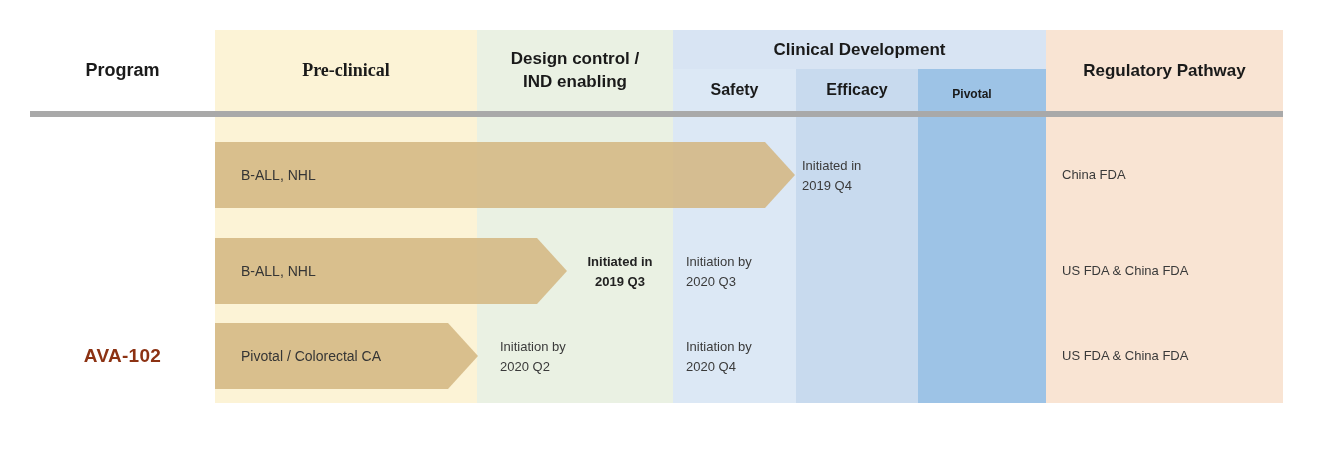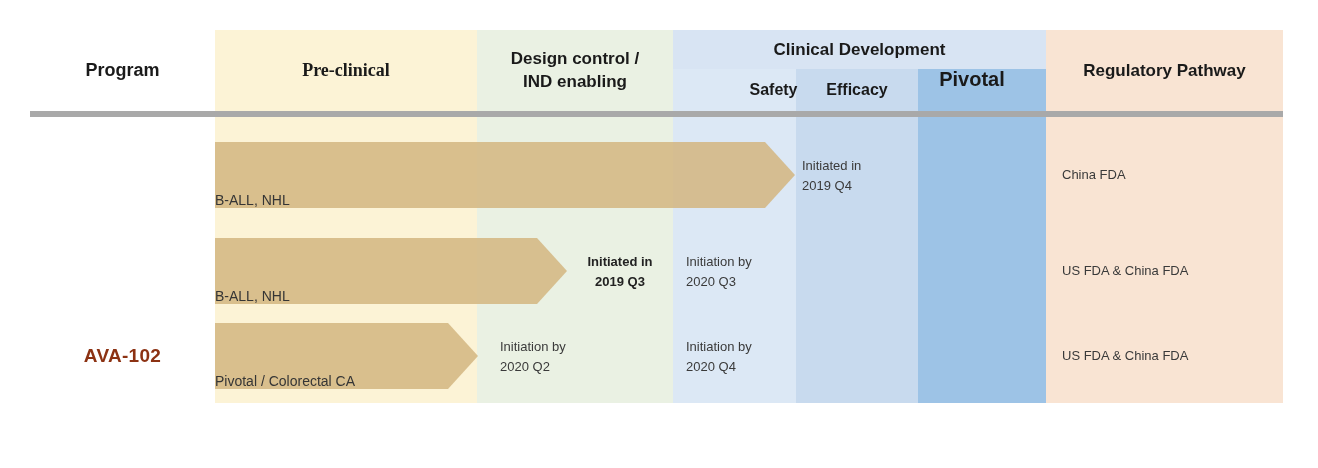--- a/index.html
+++ b/index.html
@@ -18,38 +18,38 @@
 
   .divider { position:absolute; left:30px; top:111px; width:1253px; height:6px;
              background:var(--divider,#a9a9a9); z-index:3; }
 
   .hdr { position:absolute; z-index:2; display:flex; align-items:center; justify-content:center;
          text-align:center; color:#1a1a1a; font-weight:bold; }
   .h-program    { left:30px;  top:30px; width:185px; height:81px; font-size:18px; }
   .h-preclinical{ left:215px; top:30px; width:262px; height:81px; font-size:18px;font-family:Liberation Serif, serif; }
   .h-design     { left:477px; top:30px; width:196px; height:81px; font-size:17px; white-space:pre-line; line-height:1.35;border-radius:11px; }
   .h-clinical   { left:673px; top:30px; width:373px; height:39px; font-size:17px; }
-  .h-safety     { left:673px; top:69px; width:123px; height:42px; font-size:16px;padding-left:39px; }
+  .h-safety     { left:673px; top:69px; width:123px; height:42px; font-size:16px; }
   .h-efficacy   { left:796px; top:69px; width:122px; height:42px; font-size:16px; }
-  .h-pivotal    { left:918px; top:58px; width:108px; height:42px; font-size:20px; }
+  .h-pivotal    { left:918px; top:73px; width:108px; height:42px; font-size:12px; }
   .h-regulatory { left:1046px; top:30px; width:237px; height:81px; font-size:17px; }
 
   .row { position:absolute; left:0; width:1318px; height:70px; z-index:2; }
   .row1 { top:140px; }
   .row2 { top:236px; }
   .row3 { top:321px; }
 
   .program { position:absolute; left:30px; width:185px; top:50%; transform:translateY(-50%);
              text-align:center; color:var(--program-text,#8c3213); }
   .program-name { font-size:19px; font-weight:bold; letter-spacing:.3px; }
   .program-subtitle { font-size:12px; font-weight:bold; margin-top:3px; }
 
   .arrow { position:absolute; left:215px; top:2px; bottom:2px;
            clip-path:polygon(0 0, calc(100% - 30px) 0, 100% 50%, calc(100% - 30px) 100%, 0 100%);
-           display:flex; align-items:flex-end; box-sizing:border-box; }
+           display:flex; align-items:center; padding-left:26px; box-sizing:border-box; }
   .arrow::before { content:""; position:absolute; inset:0;
                    background:var(--arrow-fill,#d3b782); opacity:.87; }
   .arrow-label { position:relative; font-size:14px; color:#353535; }
   .row1 .arrow { width:580px; }
   .row2 .arrow { width:352px; }
   .row3 .arrow { width:263px; }
 
   .note { position:absolute; top:50%; transform:translateY(-50%); font-size:13px;
           color:var(--body-text,#3a3a3a); white-space:pre-line; line-height:1.5; }
   .row1 .note-efficacy { left:802px; width:110px; }

